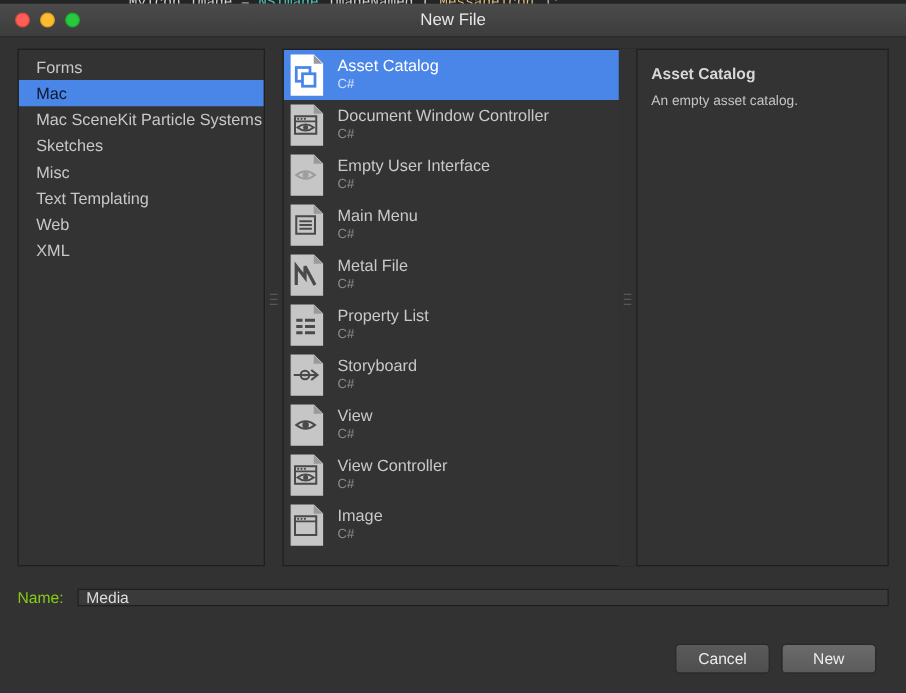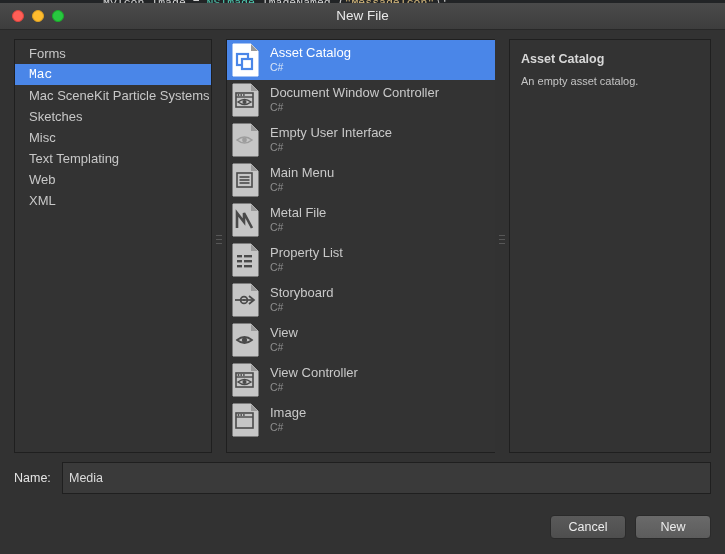--- a/index.html
+++ b/index.html
@@ -118,22 +118,21 @@
     height: 21px;
     line-height: 21px;
     padding-left: 14px;
     font-size: 13px;
     color: #c8c8c8;
     white-space: nowrap;
     overflow: hidden;
   }
   .side-item.selected {
     background: #4a86e8;
-    color: #ffffff;
-    font-family: Liberation Mono, monospace;
+    color: #0f172a;
   }
 
   
   .splitter {
     position: absolute;
     top: 0;
     width: 14px;
     height: 414px;
     background: #323232;
   }
@@ -218,41 +217,41 @@
     position: absolute;
     left: 14px;
     top: 437px;
     width: 697px;
     height: 22px;
     display: flex;
     align-items: center;
   }
   #name-label {
     font-size: 12.5px;
-    color: #e5e5e5;
+    color: #84cc16;
     width: 48px;
     flex: 0 0 48px;
   }
   #name-input {
     flex: 1 1 auto;
-    height: 32px;
+    height: 14px;
     box-sizing: border-box;
     background: #3a3a3a;
     border: 1px solid #1f1f1f;
     color: #dcdcdc;
     font-family: "Liberation Sans", sans-serif;
     font-size: 12.5px;
     padding: 0 6px;
     outline: none;
   }
 
   
   #footer {
     position: absolute;
-    right: 14px;
+    right: 24px;
     top: 485px;
     display: flex;
     gap: 9px;
   }
   .btn {
     min-width: 76px;
     height: 24px;
     box-sizing: border-box;
     background: linear-gradient(#5a5a5a, #4e4e4e);
     border: 1px solid #2a2a2a;

